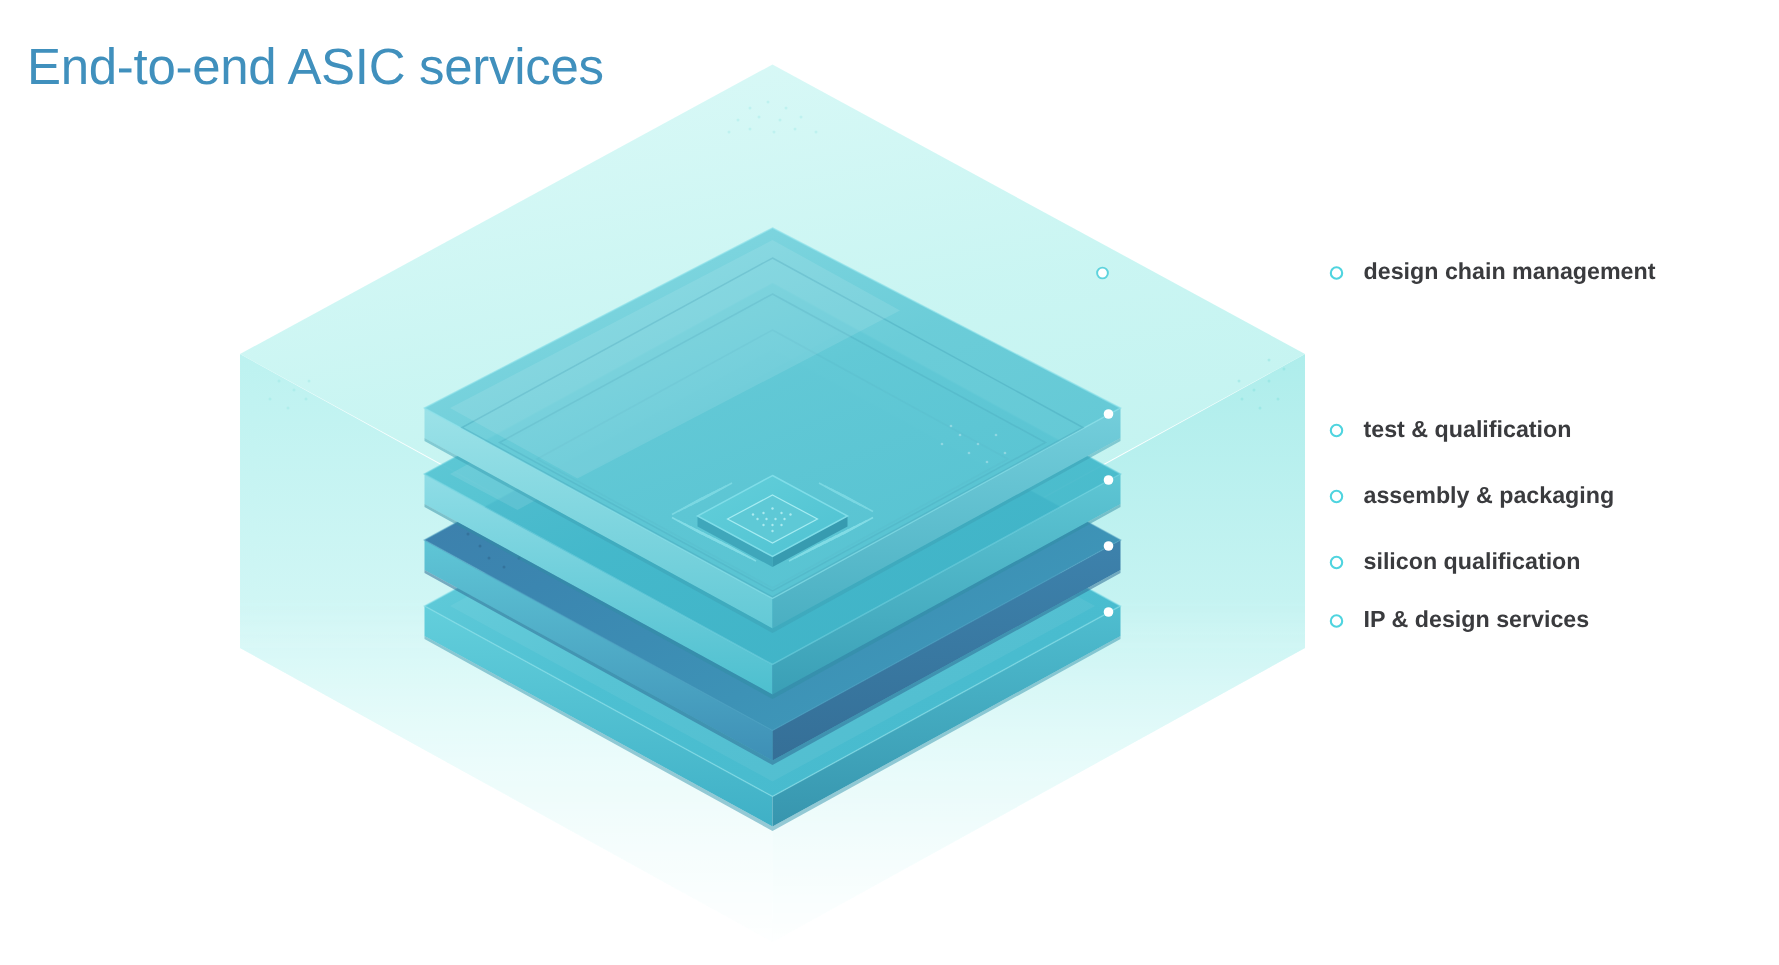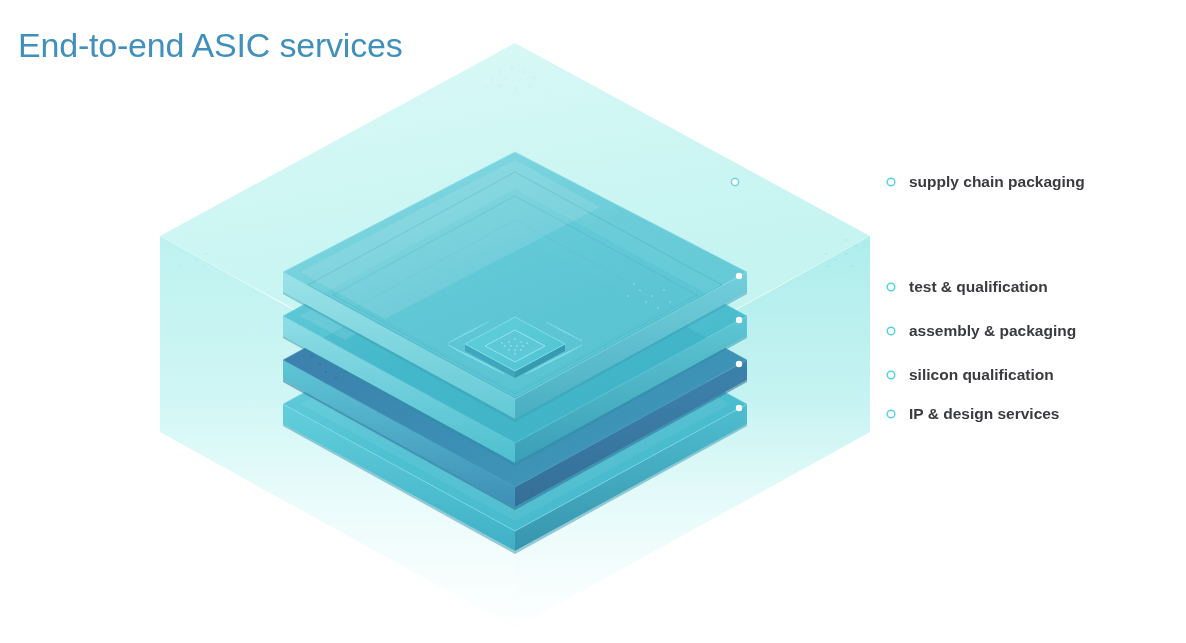--- a/index.html
+++ b/index.html
@@ -355,19 +355,19 @@
         <circle cx="891" cy="375" r="3.8" fill="#ffffff" stroke="#4fd4df" stroke-width="1.4"></circle>
       </g>
 
       <g>
         <line x1="741" y1="414" x2="887" y2="414" stroke="url(#connGrad)" stroke-width="1.2"></line>
         <circle cx="891" cy="414" r="3.8" fill="#ffffff" stroke="#4fd4df" stroke-width="1.4"></circle>
       </g>
     </g>
   </svg>
 
-  <div class="label lbl-0">supply chain packaging</div>
+  <div class="label lbl-0">design chain management</div>
   <div class="label lbl-1">test &amp; qualification</div>
   <div class="label lbl-2">assembly &amp; packaging</div>
   <div class="label lbl-3">silicon qualification</div>
   <div class="label lbl-4">IP &amp; design services</div>
 
 </div>
 
 </body></html>

